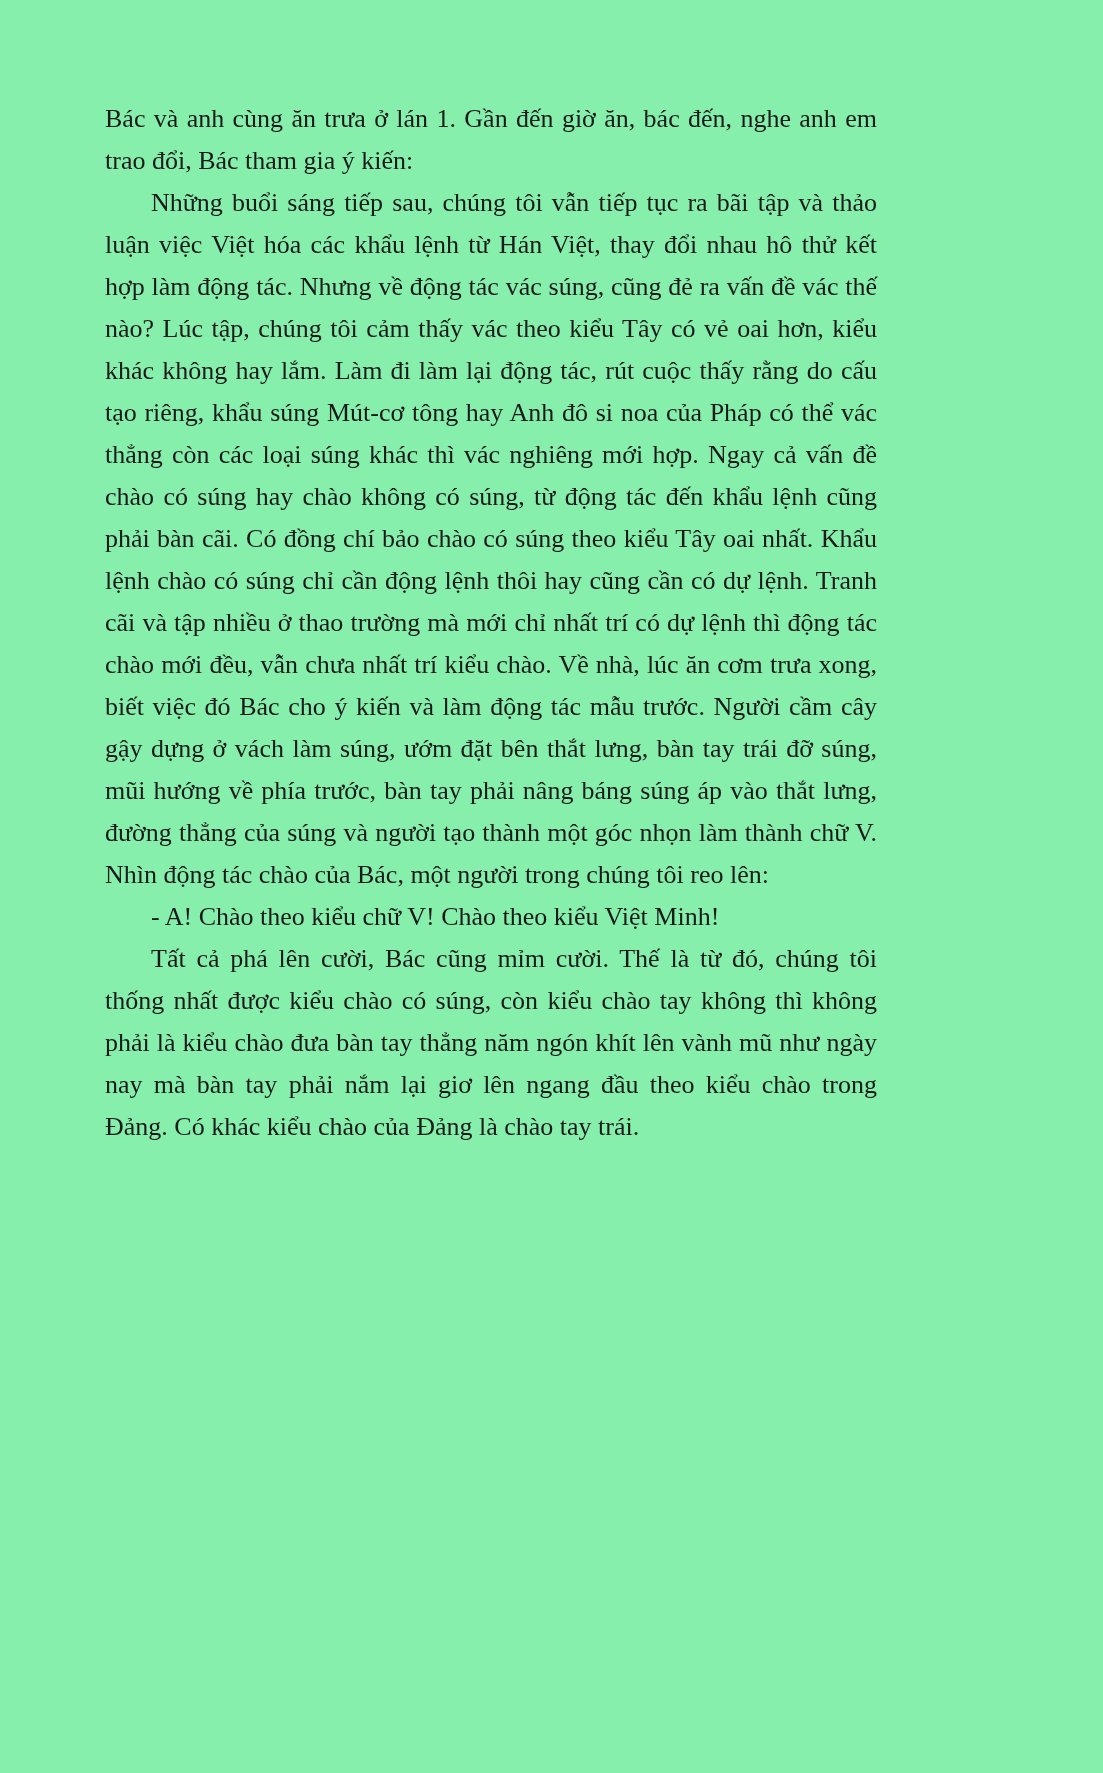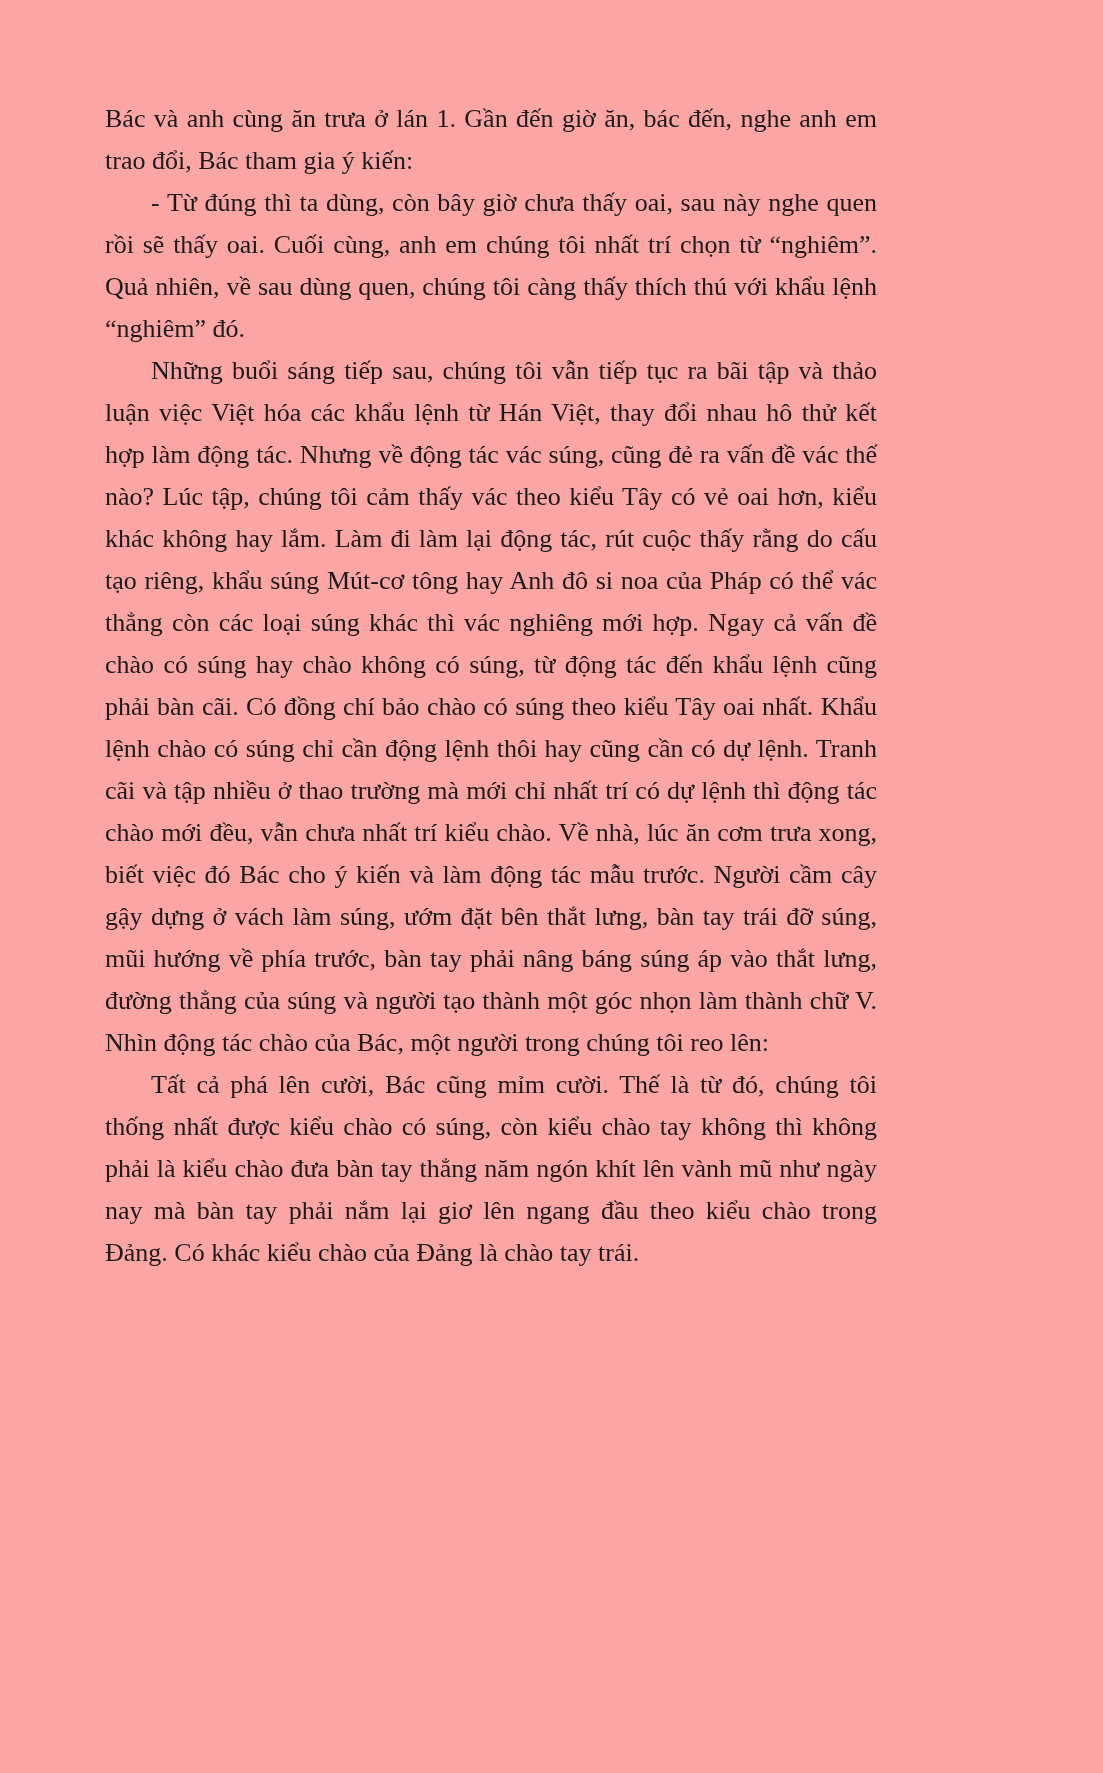--- a/index.html
+++ b/index.html
@@ -10,21 +10,21 @@
   body {
     width: 1103px;
     height: 1773px;
     font-family: "Liberation Serif", "DejaVu Serif", serif;
     color: #1b1b1b;
   }
   .page {
     position: relative;
     width: 1103px;
     height: 1773px;
-    background: #fca5a5;
+    background: #86efac;
     overflow: hidden;
   }
   .text-block {
     position: absolute;
     left: 105px;
     top: 98px;
     width: 772px;
     font-size: 26px;
     line-height: 42px;
     text-align: justify;
@@ -49,17 +49,17 @@
     font-weight: bold;
     color: #111111;
   }
 </style>
 </head>
 <body>
 
 <div class="page">
   <div class="text-block">
       <p class="para">Bác và anh cùng ăn trưa ở lán 1. Gần đến giờ ăn, bác đến, nghe anh em trao đổi, Bác tham gia ý kiến:</p>
-      <p class="para indent">- Từ đúng thì ta dùng, còn bây giờ chưa thấy oai, sau này nghe quen rồi sẽ thấy oai. Cuối cùng, anh em chúng tôi nhất trí chọn từ “nghiêm”. Quả nhiên, về sau dùng quen, chúng tôi càng thấy thích thú với khẩu lệnh “nghiêm” đó.</p>
       <p class="para indent">Những buổi sáng tiếp sau, chúng tôi vẫn tiếp tục ra bãi tập và thảo luận việc Việt hóa các khẩu lệnh từ Hán Việt, thay đổi nhau hô thử kết hợp làm động tác. Nhưng về động tác vác súng, cũng đẻ ra vấn đề vác thế nào? Lúc tập, chúng tôi cảm thấy vác theo kiểu Tây có vẻ oai hơn, kiểu khác không hay lắm. Làm đi làm lại động tác, rút cuộc thấy rằng do cấu tạo riêng, khẩu súng Mút-cơ tông hay Anh đô si noa của Pháp có thể vác thẳng còn các loại súng khác thì vác nghiêng mới hợp. Ngay cả vấn đề chào có súng hay chào không có súng, từ động tác đến khẩu lệnh cũng phải bàn cãi. Có đồng chí bảo chào có súng theo kiểu Tây oai nhất. Khẩu lệnh chào có súng chỉ cần động lệnh thôi hay cũng cần có dự lệnh.  Tranh cãi và tập nhiều ở thao trường mà mới chỉ nhất trí có dự lệnh thì động tác chào mới đều, vẫn chưa nhất trí kiểu chào. Về nhà, lúc ăn cơm trưa xong, biết việc đó Bác cho ý kiến và làm động tác mẫu trước. Người cầm cây gậy dựng ở vách làm súng, ướm đặt bên thắt lưng, bàn tay trái đỡ súng, mũi hướng về phía trước, bàn tay phải  nâng báng súng áp vào thắt lưng, đường thẳng của súng và người tạo thành một góc nhọn làm thành chữ V. Nhìn động tác chào của Bác, một người trong chúng tôi reo lên:</p>
+      <p class="para indent">- A! Chào theo kiểu chữ V! Chào theo kiểu Việt Minh!</p>
       <p class="para indent">Tất cả phá lên cười, Bác cũng mỉm cười. Thế là từ đó, chúng tôi thống nhất được kiểu chào có súng, còn kiểu chào tay không thì không phải là kiểu chào đưa bàn tay thẳng năm ngón khít lên vành mũ như ngày nay mà bàn tay phải nắm lại giơ lên ngang đầu theo kiểu chào trong Đảng. Có khác kiểu chào của Đảng là chào tay trái.</p>
     </div>
 </div>
 
 </body></html>

